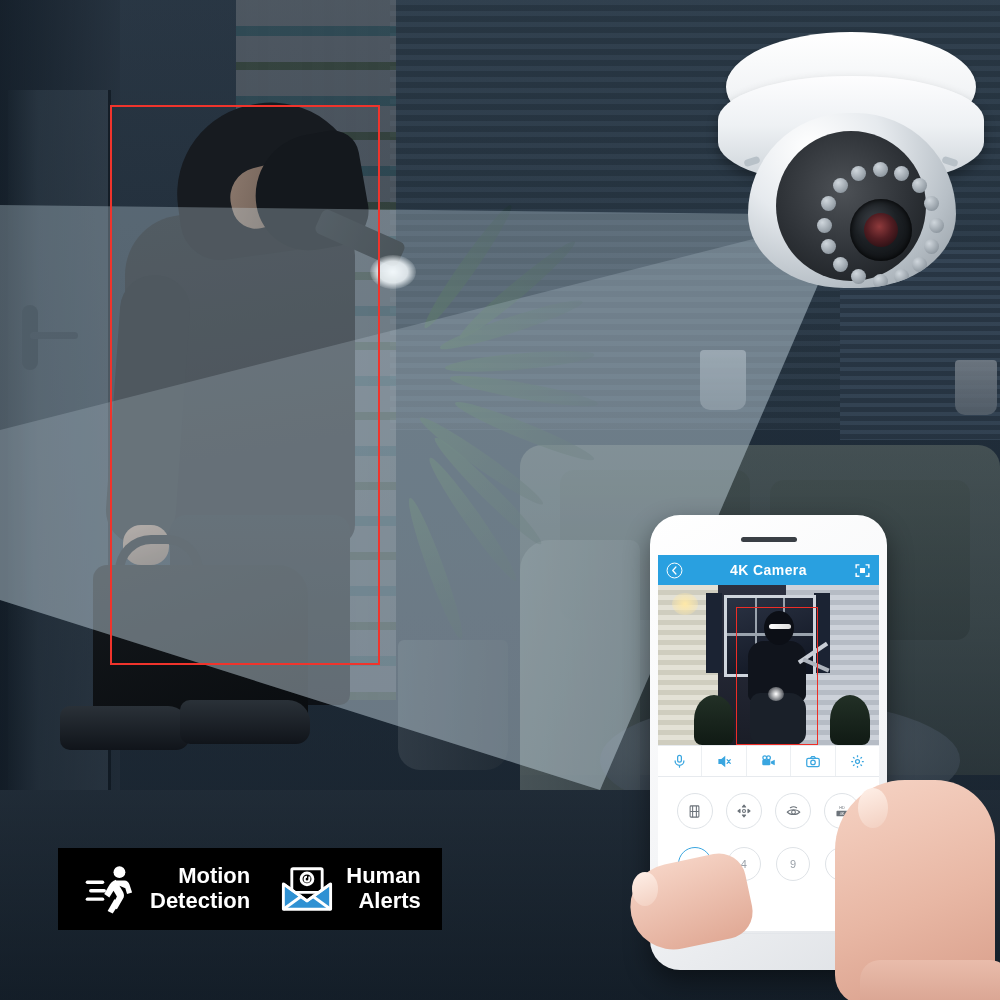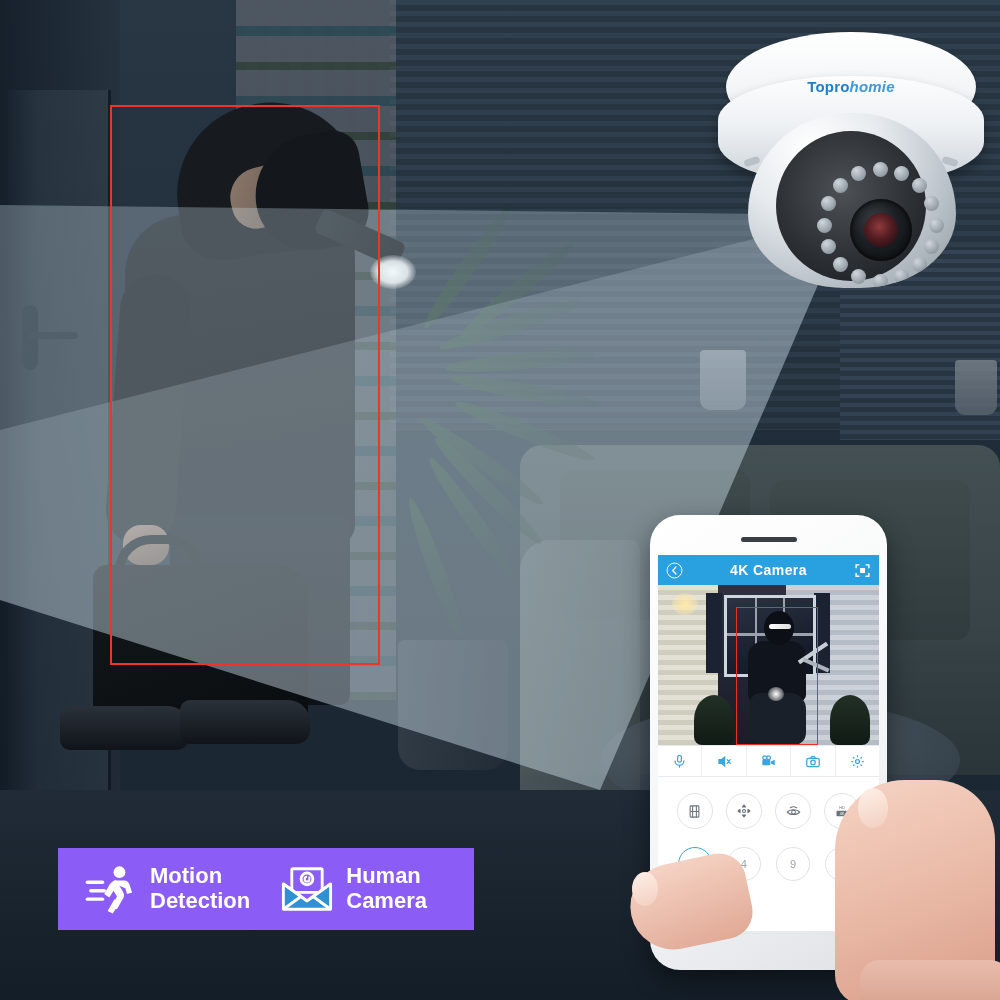--- a/index.html
+++ b/index.html
@@ -109,22 +109,22 @@
   .cam-brand{position:absolute;left:0;top:60px;width:290px;text-align:center;
      font-size:15px;font-weight:bold;letter-spacing:.2px;color:#1d7fd0;}
   .cam-brand i{font-style:italic;font-weight:600;color:#3d9ade;}
   .screw{position:absolute;width:16px;height:7px;border-radius:4px;background:#b8c1c8;}
 
   
   .title{position:absolute;left:52px;top:44px;font-size:31px;color:#fff;
      text-shadow:0 2px 5px rgba(0,0,0,.55);white-space:nowrap;}
 
   
-  .banner{position:absolute;left:58px;top:848px;width:416px;height:82px;
-     background:#8b5cf6;display:flex;align-items:center;}
+  .banner{position:absolute;left:58px;top:848px;width:384px;height:82px;
+     background:#000000;display:flex;align-items:center;text-align:right;}
   .feat{display:flex;align-items:center;gap:12px;padding:0 4px 0 26px;}
   .feat-txt{color:#fff;font-size:22px;font-weight:bold;line-height:1.12;}
   .feat-ico{width:54px;height:54px;flex:none;}
 
   
   .phone{position:absolute;left:650px;top:515px;width:237px;height:455px;
      background:linear-gradient(150deg,#ffffff 0%,#f4f5f7 60%,#dfe2e6 100%);
      border-radius:30px;box-shadow:0 10px 26px rgba(0,0,0,.45);}
   .earpiece{position:absolute;left:50%;top:22px;transform:translateX(-50%);
      width:56px;height:5px;border-radius:3px;background:#3a3f45;}
@@ -273,23 +273,20 @@
             <div class="ir" style="left: 0.5px; top: 56.5px;"></div>
             <div class="ir" style="left: 4.76275px; top: 35.0697px;"></div>
             <div class="ir" style="left: 16.902px; top: 16.902px;"></div>
             <div class="ir" style="left: 35.0697px; top: 4.76275px;"></div>
           </div>
         <div class="lens">
           <div class="lens-in"></div>
         </div>
       </div>
     </div>
-    <div class="cam-brand">
-      <span>Topro</span><i>homie</i>
-    </div>
   </div>
 
   <div class="phone">
     <div class="earpiece"></div>
     <div class="screen">
 
       <div class="appbar">
         <span style="display:flex;">
           <svg width="17" height="17" viewBox="0 0 24 24">
             <circle cx="12" cy="12" r="10.5" fill="none" stroke="#fff" stroke-width="1.4"></circle>
@@ -437,18 +434,18 @@
           <rect x="14" y="8" width="36" height="28" rx="1.5"></rect>
           <circle cx="32" cy="20" r="7"></circle>
           <path d="M32 17.5a2.8 2.8 0 1 0 2.8 2.8v-3" stroke-width="2.4"></path>
           <path d="M4 26l28 20 28-20v30H4z" fill="#2f91d3"></path>
           <path d="M4 26l28 20 28-20"></path>
           <path d="M4 56l22-16M60 56L38 40"></path>
         </svg>
       </span>
       <span class="feat-txt">
         <span>Human</span><br>
-        <span>Camera</span>
+        <span>Alerts</span>
       </span>
     </div>
   </div>
 
 </div>
 
 </body></html>

